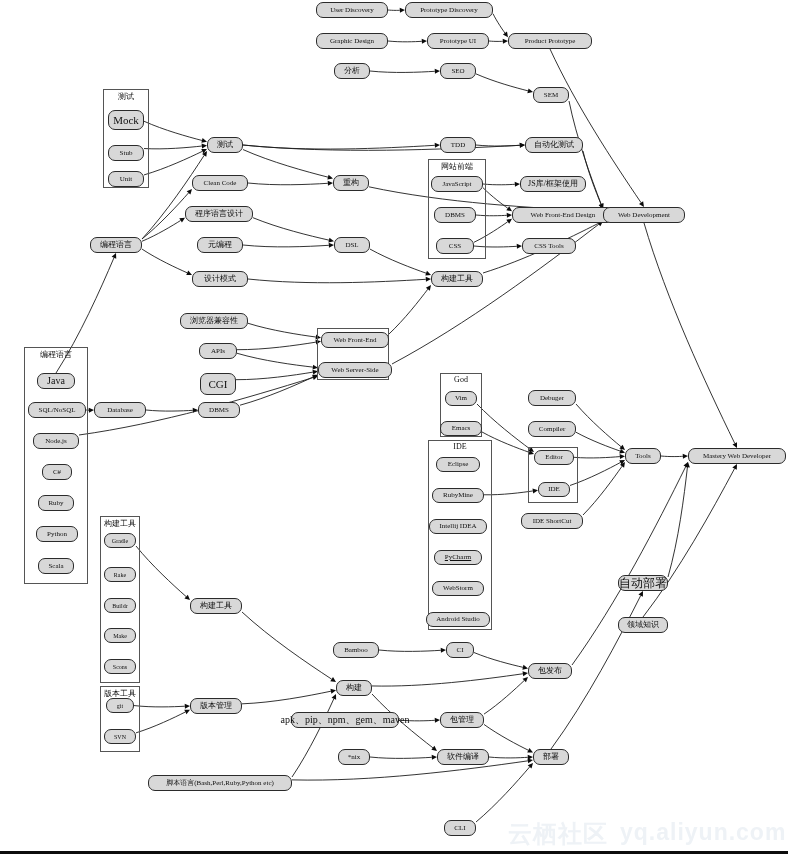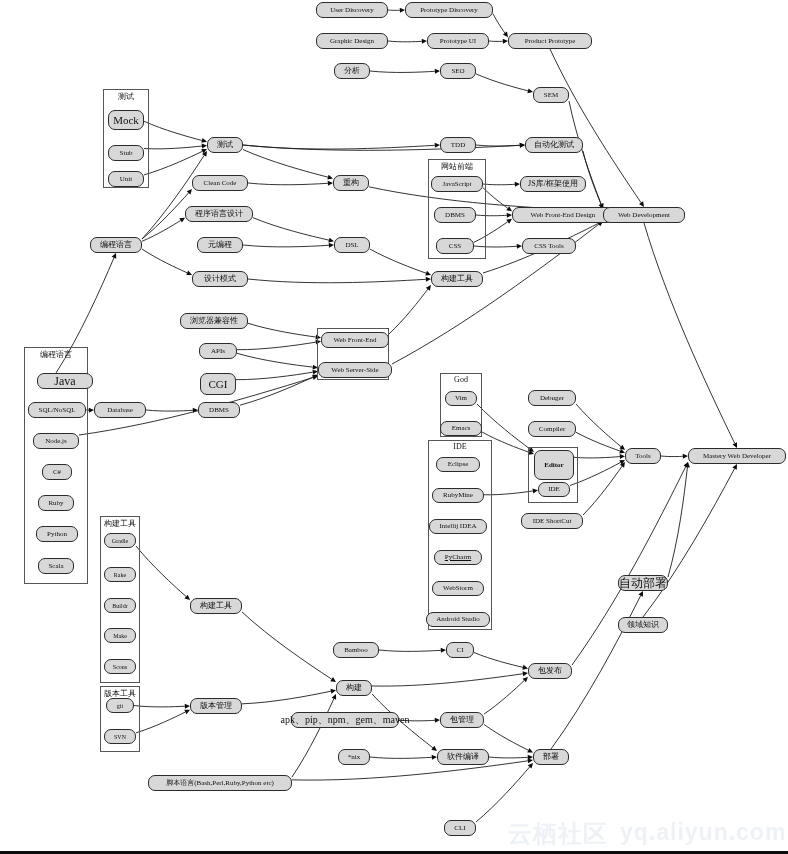--- a/index.html
+++ b/index.html
@@ -293,21 +293,21 @@
       </div>
       <div class="node" style="left: 200px; top: 373px; width: 36px; height: 22px; font-size: 11px;">
         <span>CGI</span>
       </div>
       <div class="node" style="left: 321px; top: 332px; width: 68px; height: 16px; font-size: 7px;">
         <span>Web Front-End</span>
       </div>
       <div class="node" style="left: 318px; top: 362px; width: 74px; height: 16px; font-size: 7px;">
         <span>Web Server-Side</span>
       </div>
-      <div class="node" style="left: 37px; top: 373px; width: 56px; height: 16px; font-size: 12px;">
+      <div class="node" style="left: 37px; top: 373px; width: 38px; height: 16px; font-size: 10px;">
         <span>Java</span>
       </div>
       <div class="node" style="left: 28px; top: 402px; width: 58px; height: 16px; font-size: 7px;">
         <span>SQL/NoSQL</span>
       </div>
       <div class="node" style="left: 94px; top: 402px; width: 52px; height: 16px; font-size: 7px;">
         <span>Database</span>
       </div>
       <div class="node" style="left: 198px; top: 402px; width: 42px; height: 16px; font-size: 7px;">
         <span>DBMS</span>
@@ -332,21 +332,21 @@
       </div>
       <div class="node" style="left: 440px; top: 421px; width: 42px; height: 15px; font-size: 7px;">
         <span>Emacs</span>
       </div>
       <div class="node" style="left: 528px; top: 390px; width: 48px; height: 16px; font-size: 7px;">
         <span>Debuger</span>
       </div>
       <div class="node" style="left: 528px; top: 421px; width: 48px; height: 16px; font-size: 7px;">
         <span>Compiler</span>
       </div>
-      <div class="node" style="left: 534px; top: 450px; width: 40px; height: 30px; font-size: 7px; font-weight: bold;">
+      <div class="node" style="left: 534px; top: 450px; width: 40px; height: 15px; font-size: 7px;">
         <span>Editor</span>
       </div>
       <div class="node" style="left: 538px; top: 482px; width: 32px; height: 15px; font-size: 7px;">
         <span>IDE</span>
       </div>
       <div class="node" style="left: 521px; top: 513px; width: 62px; height: 16px; font-size: 7px;">
         <span>IDE ShortCut</span>
       </div>
       <div class="node" style="left: 625px; top: 448px; width: 36px; height: 16px; font-size: 7px;">
         <span>Tools</span>

